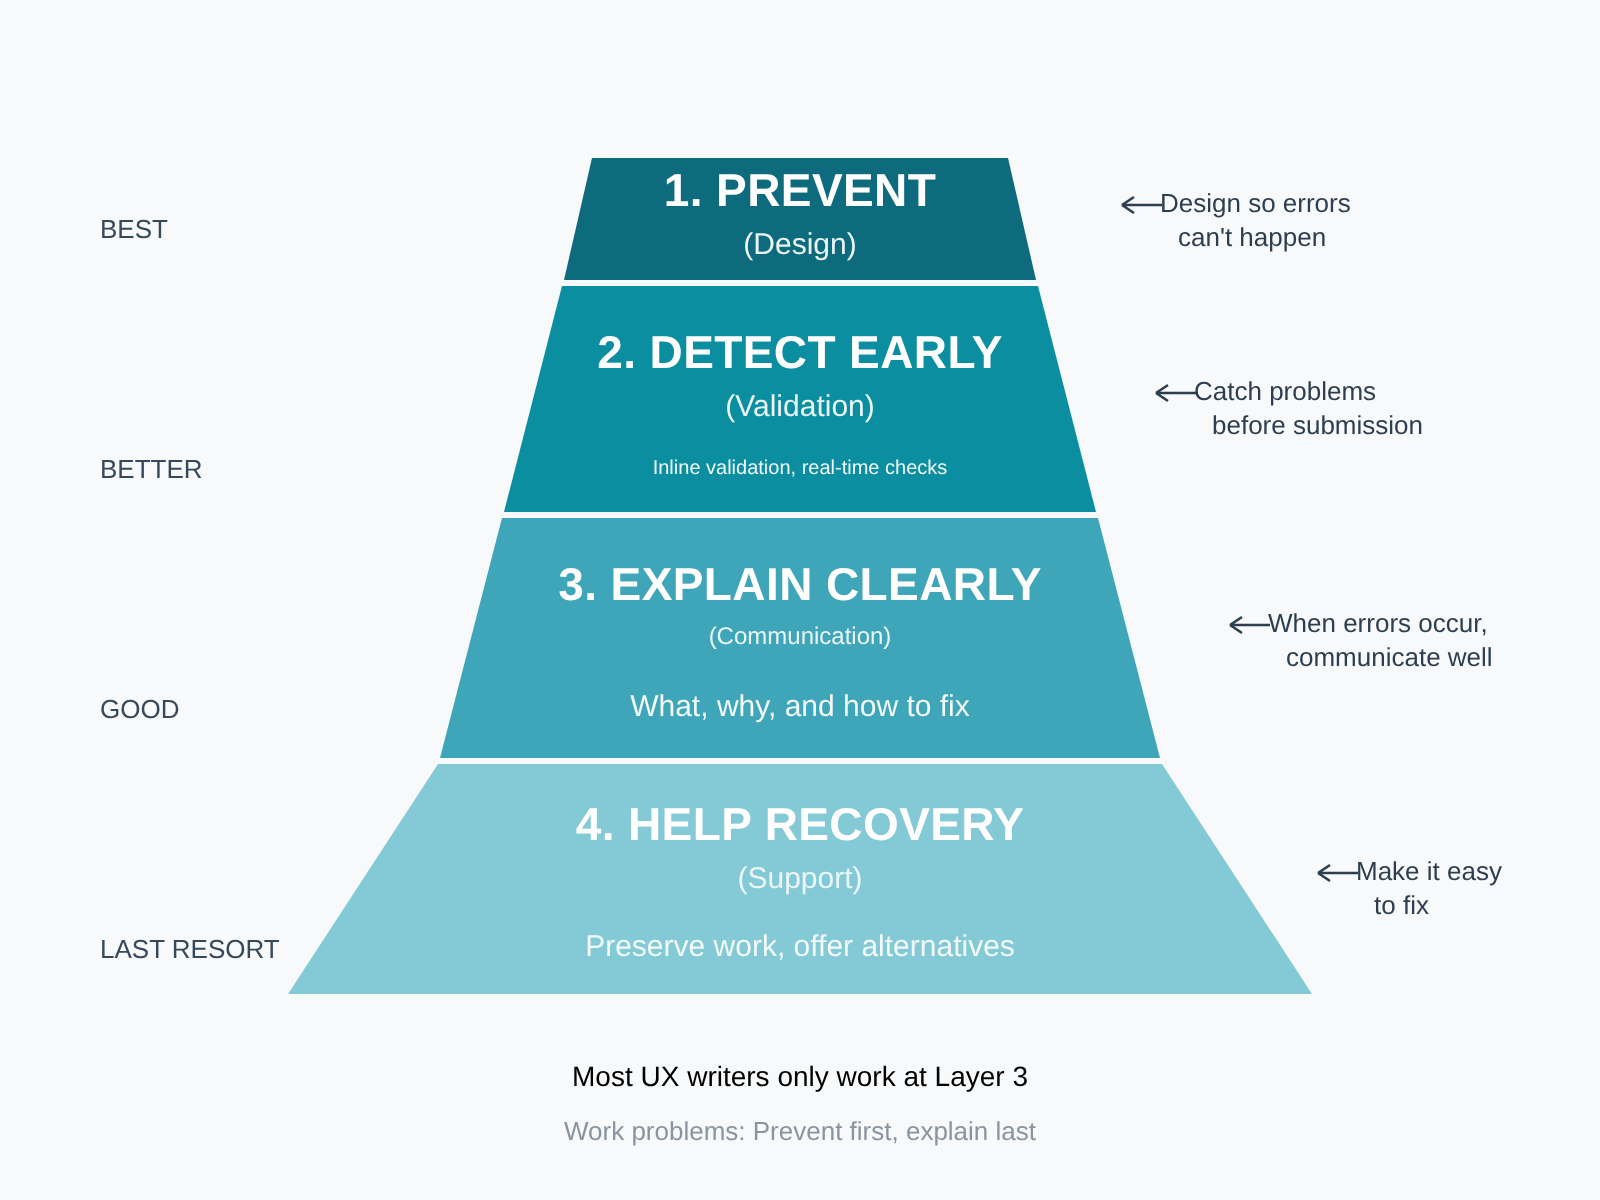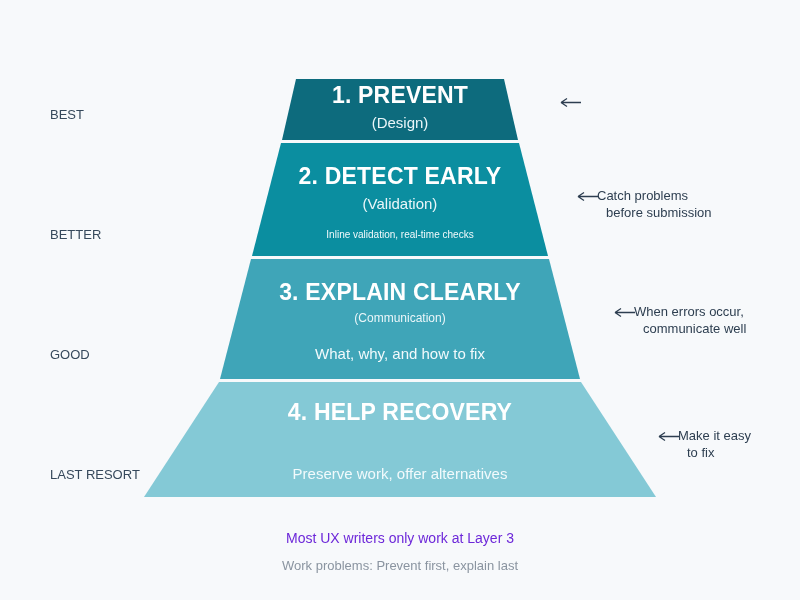--- a/index.html
+++ b/index.html
@@ -109,21 +109,21 @@
   
   .footer-line {
     position: absolute;
     left: 0;
     width: 800px;
     text-align: center;
   }
   .footer-main {
     top: 530px;
     font-size: 14px;
-    color: #6d28d9;
+    color: #000000;
   }
   .footer-sub {
     top: 558px;
     font-size: 13px;
     color: #8a94a0;
   }
 </style>
 </head>
 <body style="background: rgb(247, 249, 251);">
 
@@ -145,30 +145,35 @@
 
   <div class="layer-text layer-title l2-title">2. DETECT EARLY</div>
   <div class="layer-text layer-sub l2-sub">(Validation)</div>
   <div class="layer-text layer-detail l2-det">Inline validation, real-time checks</div>
 
   <div class="layer-text layer-title l3-title">3. EXPLAIN CLEARLY</div>
   <div class="layer-text layer-sub l3-sub">(Communication)</div>
   <div class="layer-text layer-detail l3-det">What, why, and how to fix</div>
 
   <div class="layer-text layer-title l4-title">4. HELP RECOVERY</div>
+  <div class="layer-text layer-sub l4-sub">(Support)</div>
   <div class="layer-text layer-detail l4-det">Preserve work, offer alternatives</div>
 
   <div class="scale-label sl-0">BEST</div>
   <div class="scale-label sl-1">BETTER</div>
   <div class="scale-label sl-2">GOOD</div>
   <div class="scale-label sl-3">LAST RESORT</div>
 
   <svg class="arrow ar-0" viewBox="0 0 22 13">
     <path d="M1,6.5 L21,6.5 M1,6.5 L7,2.5 M1,6.5 L7,10.5" stroke="#2d3e50" stroke-width="1.3" fill="none"></path>
   </svg>
+  <div class="annotation ann-0">
+    <span>Design so errors</span>
+    <span class="ann-line2">can't happen</span>
+  </div>
 
   <svg class="arrow ar-1" viewBox="0 0 22 13">
     <path d="M1,6.5 L21,6.5 M1,6.5 L7,2.5 M1,6.5 L7,10.5" stroke="#2d3e50" stroke-width="1.3" fill="none"></path>
   </svg>
   <div class="annotation ann-1">
     <span>Catch problems</span>
     <span class="ann-line2">before submission</span>
   </div>
 
   <svg class="arrow ar-2" viewBox="0 0 22 13">

